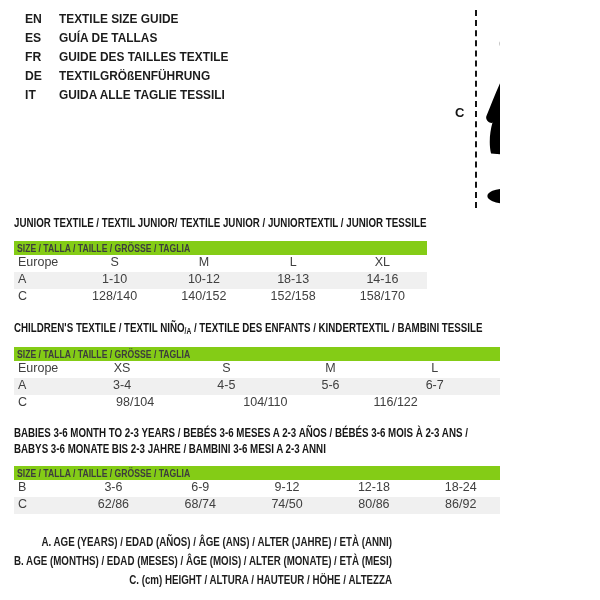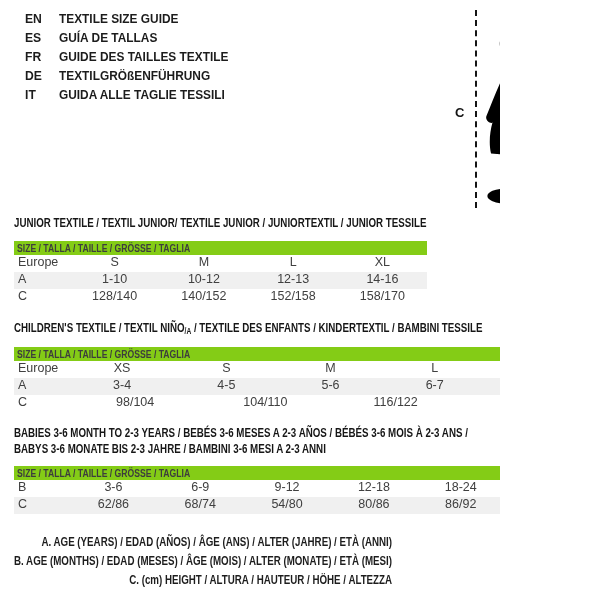--- a/index.html
+++ b/index.html
@@ -98,21 +98,21 @@
       <span class="cell label">Europe</span>
       <span class="cell">S</span>
       <span class="cell">M</span>
       <span class="cell">L</span>
       <span class="cell">XL</span>
     </div>
     <div class="trow shaded">
       <span class="cell label">A</span>
       <span class="cell">1-10</span>
       <span class="cell">10-12</span>
-      <span class="cell">12-13</span>
+      <span class="cell">18-13</span>
       <span class="cell">14-16</span>
     </div>
     <div class="trow">
       <span class="cell label">C</span>
       <span class="cell">128/140</span>
       <span class="cell">140/152</span>
       <span class="cell">152/158</span>
       <span class="cell">158/170</span>
     </div>
   </div>
@@ -161,21 +161,21 @@
       <span class="cell">6-9</span>
       <span class="cell">9-12</span>
       <span class="cell">12-18</span>
       <span class="cell">18-24</span>
       <span class="cell">24-36</span>
     </div>
     <div class="trow shaded">
       <span class="cell label">C</span>
       <span class="cell">62/86</span>
       <span class="cell">68/74</span>
-      <span class="cell">54/80</span>
+      <span class="cell">74/50</span>
       <span class="cell">80/86</span>
       <span class="cell">86/92</span>
       <span class="cell">92/98</span>
     </div>
   </div>
 
   <div class="legend">
     <span class="legend-line">A. AGE (YEARS) / EDAD (AÑOS) / ÂGE (ANS) / ALTER (JAHRE) / ETÀ (ANNI)</span>
     <span class="legend-line">B. AGE (MONTHS) / EDAD (MESES) / ÂGE (MOIS) / ALTER (MONATE) / ETÀ (MESI)</span>
     <span class="legend-line">C. (cm) HEIGHT / ALTURA / HAUTEUR / HÖHE / ALTEZZA</span>

